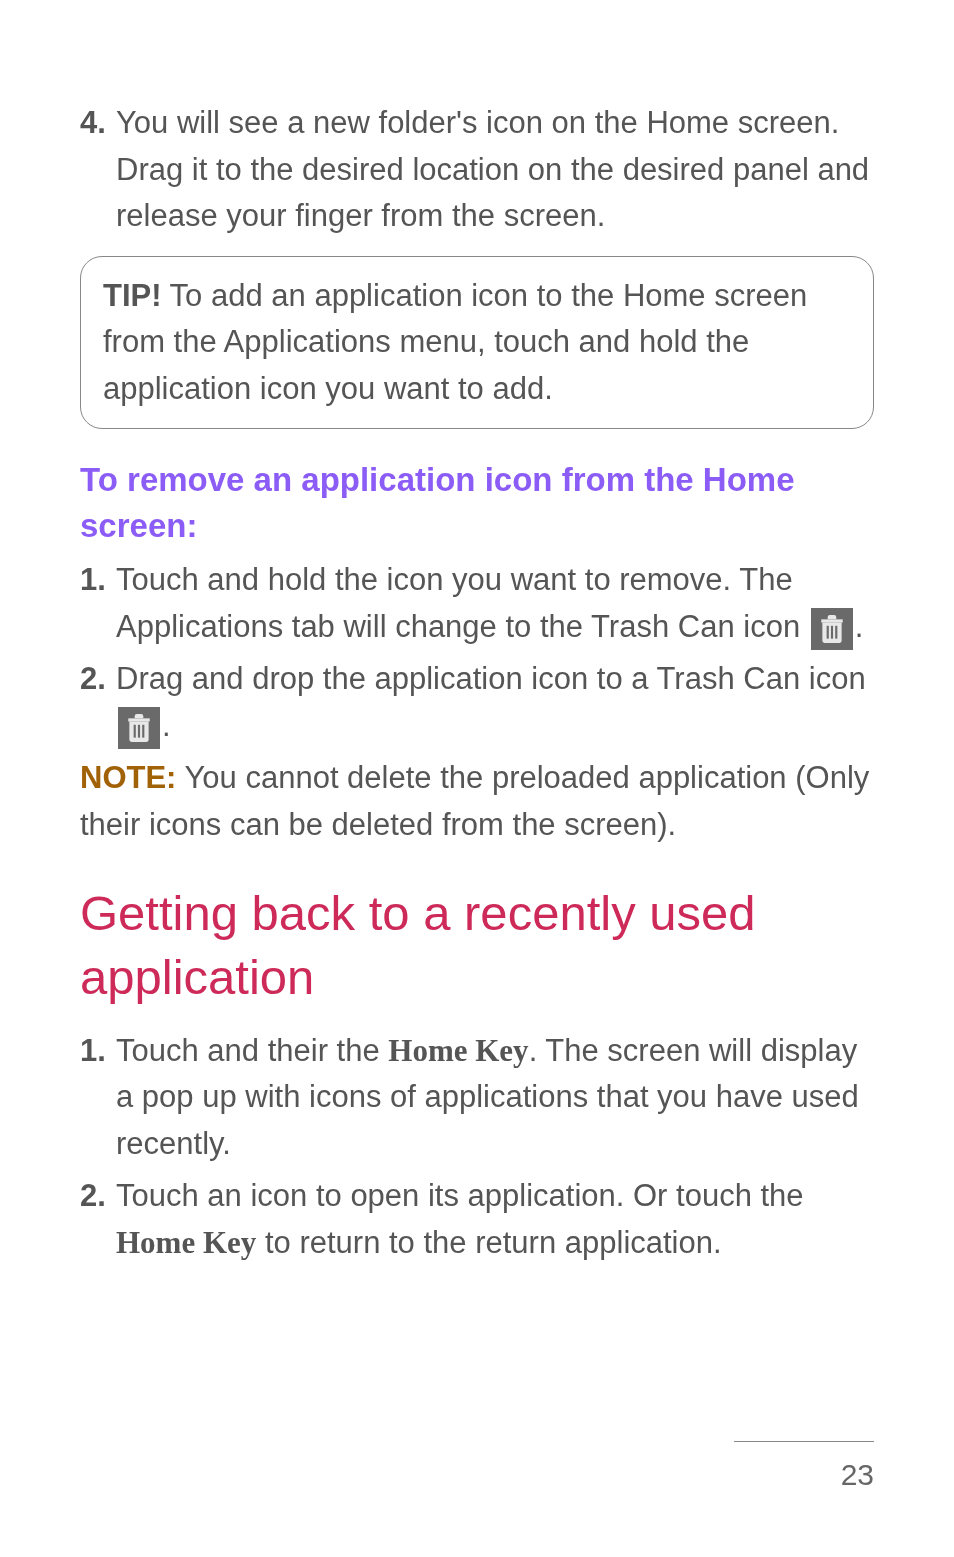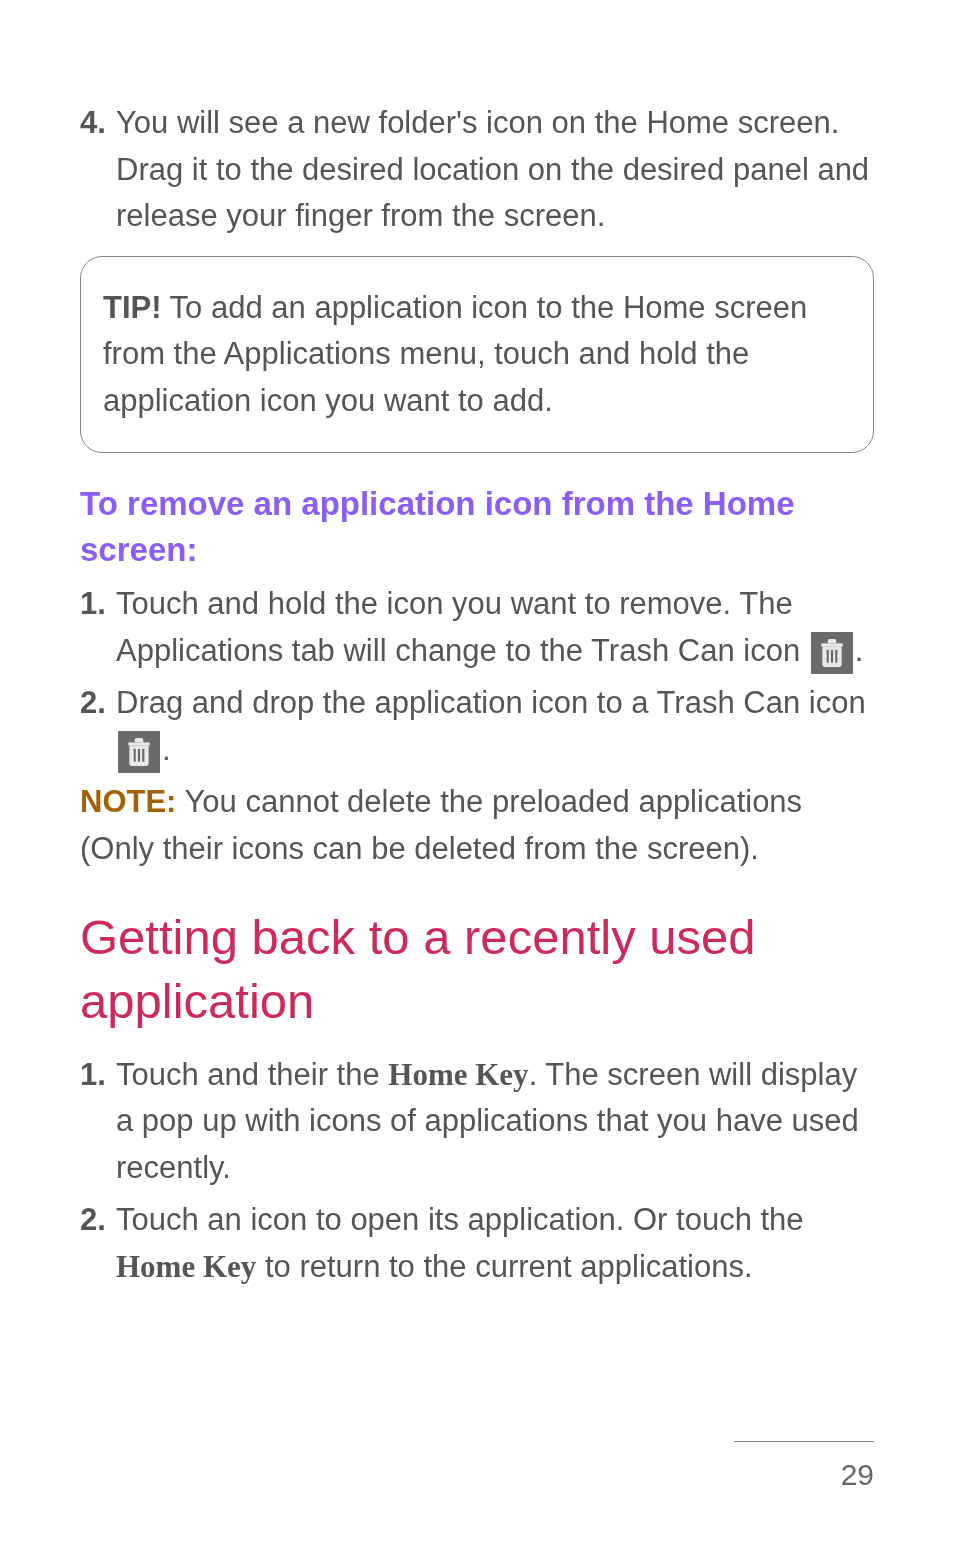--- a/index.html
+++ b/index.html
@@ -10,21 +10,21 @@
     font-family: "Helvetica Neue", Arial, sans-serif;
     color: #555555;
     position: relative;
     padding: 100px 80px 60px 80px;
     font-size: 31px;
     line-height: 1.5;
   }
   .tip-box {
     border: 1.5px solid #888888;
     border-radius: 22px;
-    padding: 28px 22px;
+    padding: 16px 22px;
     margin: 16px 0 28px 0;
     font-size: 31px;
     line-height: 1.5;
   }
   .tip-label { font-weight: 700; color: #555555; }
   .subheading {
     font-weight: 700;
     color: #8b5cf6;
     font-size: 33px;
     margin-bottom: 8px;
@@ -111,36 +111,36 @@
             <rect x="15" y="11" width="2" height="12" fill="#6a6a6a"></rect>
             <path d="M2 5 h20 v3 h-20 z" fill="#e8e8e8"></path>
             <path d="M8 3 a2 2 0 0 1 2 -2 h4 a2 2 0 0 1 2 2 v2 h-8 z" fill="#e8e8e8"></path>
           </svg>
         </span><span>.</span>
     </div>
   </li>
 </ol>
 
 <div>
-  <span class="note-label">NOTE:</span><span> You cannot delete the preloaded applications (Only their icons can be deleted from the screen).</span>
+  <span class="note-label">NOTE:</span><span> You cannot delete the preloaded application (Only their icons can be deleted from the screen).</span>
 </div>
 
 <div class="section-heading">Getting back to a recently used application</div>
 
 <ol>
   <li class="li-flex">
     <div class="li-num">1.</div>
     <div class="li-body">
       <span>Touch and their the </span><span class="bold-inline">Home Key</span><span>. The screen will display a pop up with icons of applications that you have used recently.</span>
     </div>
   </li>
   <li class="li-flex">
     <div class="li-num">2.</div>
     <div class="li-body">
-      <span>Touch an icon to open its application. Or touch the </span><span class="bold-inline">Home Key</span><span> to return to the current applications.</span>
+      <span>Touch an icon to open its application. Or touch the </span><span class="bold-inline">Home Key</span><span> to return to the return application.</span>
     </div>
   </li>
 </ol>
 
 <div class="page-num">
   <div class="page-num-line"></div>
-  <span>29</span>
+  <span>23</span>
 </div>
 
 </body></html>

